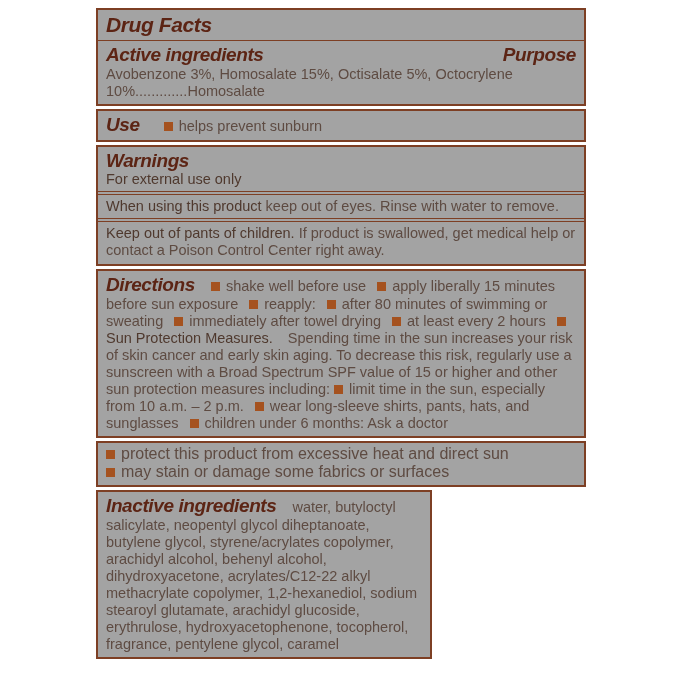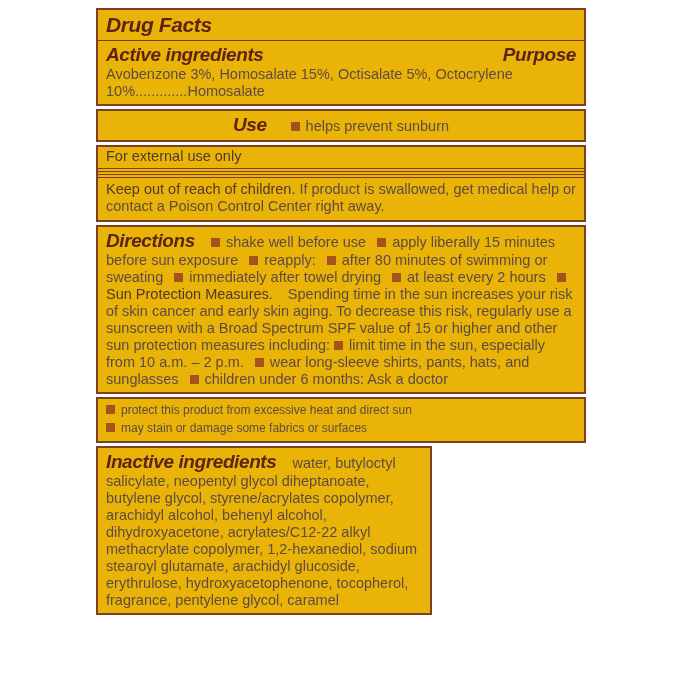--- a/index.html
+++ b/index.html
@@ -9,21 +9,21 @@
     --bold:#4f392e;
     --bullet:#a5521f;
   }
   html,body{margin:0;padding:0;background:#ffffff;}
   .canvas{
     position:relative;width:679px;height:679px;background:#ffffff;overflow:hidden;
     font-family:"Liberation Sans", sans-serif;color:var(--body);
   }
   .col{position:absolute;left:96px;top:8px;width:490px;}
   .box{
-    box-sizing:border-box;width:490px;background:#eab308;
+    box-sizing:border-box;width:490px;background:#a3a3a3;
     border:2px solid var(--border);
     padding:2px 8px 4px 8px;margin-bottom:3px;
   }
   .box.narrow{width:336px;}
   .h1{
     font-style:italic;font-weight:700;color:var(--heading);
     font-size:21px;line-height:26px;letter-spacing:-0.4px;
   }
   .h2{
     font-style:italic;font-weight:700;color:var(--heading);
@@ -32,25 +32,25 @@
   .h2.inline{margin-right:16px;}
   .rule{height:0;border-top:1px solid var(--border);margin:2px -8px;}
   .row-between{display:flex;justify-content:space-between;align-items:flex-start;}
   .body-line,.flow,.w-row{font-size:14.5px;line-height:17px;color:var(--body);}
   .b{font-weight:400;color:var(--bold);}
   .sq{
     display:inline-block;width:9px;height:9px;background:var(--bullet);
     margin-right:6px;vertical-align:0px;
   }
   .seg{margin-right:11px;text-align:center;}
-  .bullet-line{font-size:12px;line-height:18px;}
+  .bullet-line{font-size:16px;line-height:18px;}
   .w-row{padding:1px 0;}
   .w-intro{margin-top:-2px;}
   .flow{margin:0;}
-  .use-line{font-size:14.5px;line-height:18px;text-align:center;}
+  .use-line{font-size:14.5px;line-height:18px;}
   .use-line .h2{margin-right:24px;}
 </style>
 </head>
 <body>
 
 <div class="canvas">
   <div class="col">
 
     <section class="box">
       <div class="h1">Drug Facts</div>
@@ -62,26 +62,28 @@
       <div class="body-line"><span>Avobenzone 3%, Homosalate 15%, Octisalate 5%, Octocrylene 10%</span><span>.............</span><span>Homosalate</span></div>
     </section>
 
     <section class="box">
       <div class="use-line">
         <span class="h2">Use</span><i class="sq"></i><span>helps prevent sunburn</span>
       </div>
     </section>
 
     <section class="box">
+      <div class="h2">Warnings</div>
       <div class="w-row w-intro b">For external use only</div>
       <div class="rule"></div>
       <div class="rule"></div>
+      <div class="w-row"><span class="b">When using this product</span><span> keep out of eyes. Rinse with water to remove.</span></div>
       <div class="rule"></div>
       <div class="rule"></div>
-      <div class="w-row"><span class="b">Keep out of reach of children.</span><span> If product is swallowed, get medical help or contact a Poison Control Center right away.</span></div>
+      <div class="w-row"><span class="b">Keep out of pants of children.</span><span> If product is swallowed, get medical help or contact a Poison Control Center right away.</span></div>
     </section>
 
     <section class="box">
       <p class="flow"><span class="h2 inline">Directions</span><span class="seg"><i class="sq"></i><span>shake well before use</span></span><span class="seg"><i class="sq"></i><span>apply liberally 15 minutes before sun exposure</span></span><span class="seg"><i class="sq"></i><span>reapply:</span></span><span class="seg"><i class="sq"></i><span>after 80 minutes of swimming or sweating</span></span><span class="seg"><i class="sq"></i><span>immediately after towel drying</span></span><span class="seg"><i class="sq"></i><span>at least every 2 hours</span></span><span class="seg"><i class="sq"></i><span class="b">Sun Protection Measures.</span></span><span> Spending time in the sun increases your risk of skin cancer and early skin aging. To decrease this risk, regularly use a sunscreen with a Broad Spectrum SPF value of 15 or higher and other sun protection measures including:</span> <span class="seg"><i class="sq"></i><span>limit time in the sun, especially from 10 a.m. – 2 p.m.</span></span><span class="seg"><i class="sq"></i><span>wear long-sleeve shirts, pants, hats, and sunglasses</span></span><span class="seg"><i class="sq"></i><span>children under 6 months: Ask a doctor</span></span></p>
     </section>
 
     <section class="box">
       <div class="bullet-line"><i class="sq"></i><span>protect this product from excessive heat and direct sun</span></div>
       <div class="bullet-line"><i class="sq"></i><span>may stain or damage some fabrics or surfaces</span></div>
     </section>

